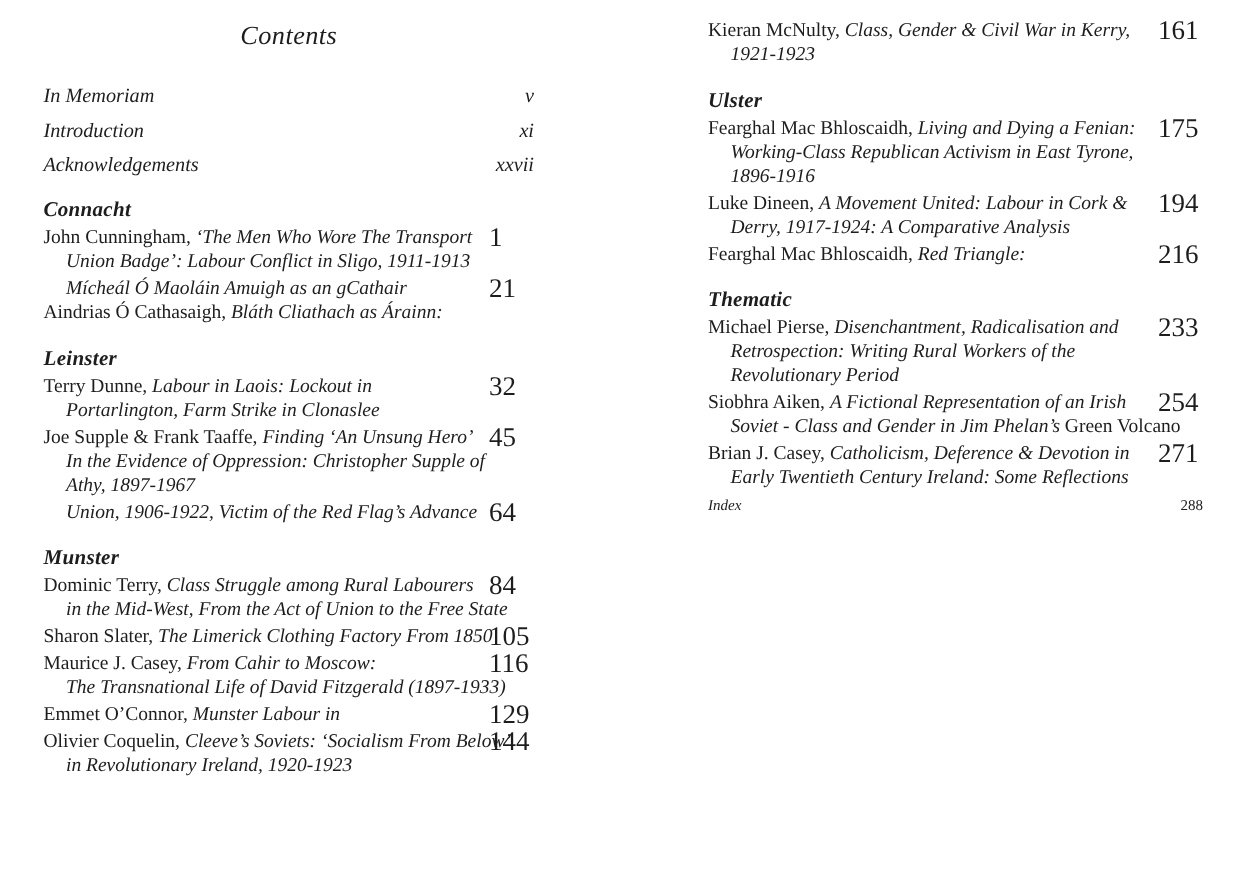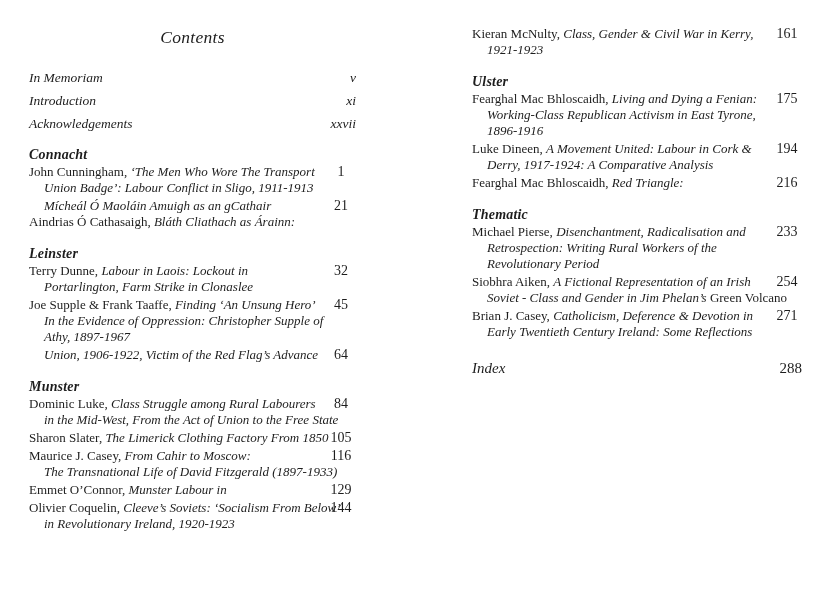--- a/index.html
+++ b/index.html
@@ -5,21 +5,21 @@
   html, body { margin: 0; padding: 0; }
   body {
     width: 829px; height: 594px;
     background: #ffffff;
     overflow: hidden;
     font-family: "Liberation Serif", "DejaVu Serif", serif;
     color: #1d1d1d;
     -webkit-font-smoothing: antialiased;
   }
   .page { position: relative; width: 829px; height: 594px; background: #ffffff; }
-  .col { position: absolute; top: 14px; }
+  .col { position: absolute; top: 0; }
   .col-left  { left: 29px;  width: 327px; }
   .col-right { left: 472px; width: 330px; }
 
   .toc-title {
     margin-top: 12px;
     text-align: center;
     font-style: italic;
     font-size: 17.5px;
     line-height: 22px;
     letter-spacing: .3px;
@@ -39,29 +39,29 @@
     font-weight: bold; font-style: italic;
     font-size: 14px; line-height: 15px;
     margin-bottom: 2px;
     letter-spacing: .2px;
   }
 
   .entry { display: flex; margin-bottom: 2px; position: relative; gap: 47px; }
   .entry-text { flex: 1 1 auto; min-width: 0; }
   .line { font-size: 13px; line-height: 16px; white-space: nowrap; }
   .line.cont { padding-left: 15px; }
-  .pagenum { flex: 0 0 30px; text-align: center; font-size: 14px; line-height: 16px; }
+  .pagenum { flex: 0 0 30px; text-align: left; font-size: 18px; line-height: 16px; }
 
   .it { font-style: italic; }
   .rm { font-style: normal; }
 
   .index-row {
     display: flex; justify-content: space-between;
-    margin-top: 20px;
-    font-size: 15px; line-height: 16px; align-items: center;
+    margin-top: 4px;
+    font-size: 10px; line-height: 16px; align-items: center;
   }
 </style>
 </head>
 <body>
 
 <div class="page">
 
   <div class="col col-left">
     <div class="toc-title">Contents</div>
 
@@ -119,21 +119,21 @@
             <div class="entry-text">
               <div class="line cont"><span class="it">Union, 1906-1922, Victim of the Red Flag’s Advance</span></div>
             </div>
             <div class="pagenum">64</div>
           </div>
         </div>
         <div class="section">
           <div class="heading">Munster</div>
           <div class="entry">
             <div class="entry-text">
-              <div class="line"><span class="rm">Dominic Luke, </span><span class="it">Class Struggle among Rural Labourers</span></div>
+              <div class="line"><span class="rm">Dominic Terry, </span><span class="it">Class Struggle among Rural Labourers</span></div>
               <div class="line cont"><span class="it">in the Mid-West, From the Act of Union to the Free State</span></div>
             </div>
             <div class="pagenum">84</div>
           </div>
           <div class="entry">
             <div class="entry-text">
               <div class="line"><span class="rm">Sharon Slater, </span><span class="it">The Limerick Clothing Factory From 1850</span></div>
             </div>
             <div class="pagenum">105</div>
           </div>

